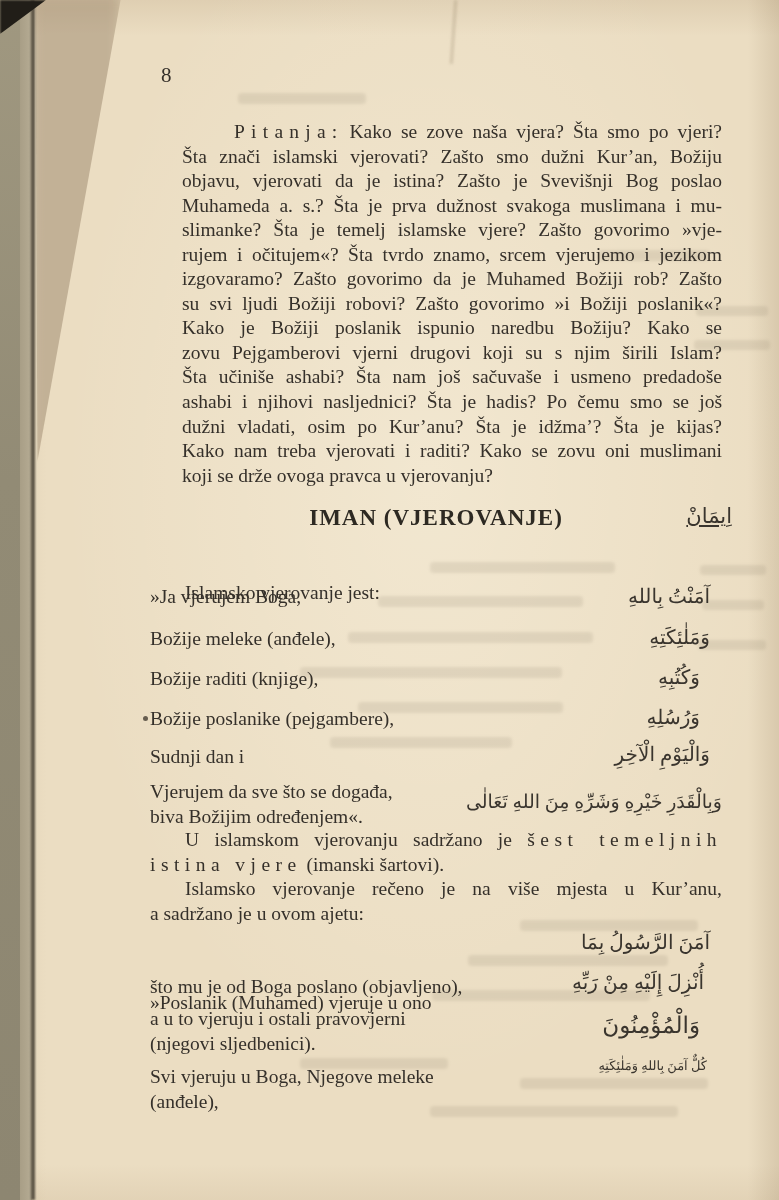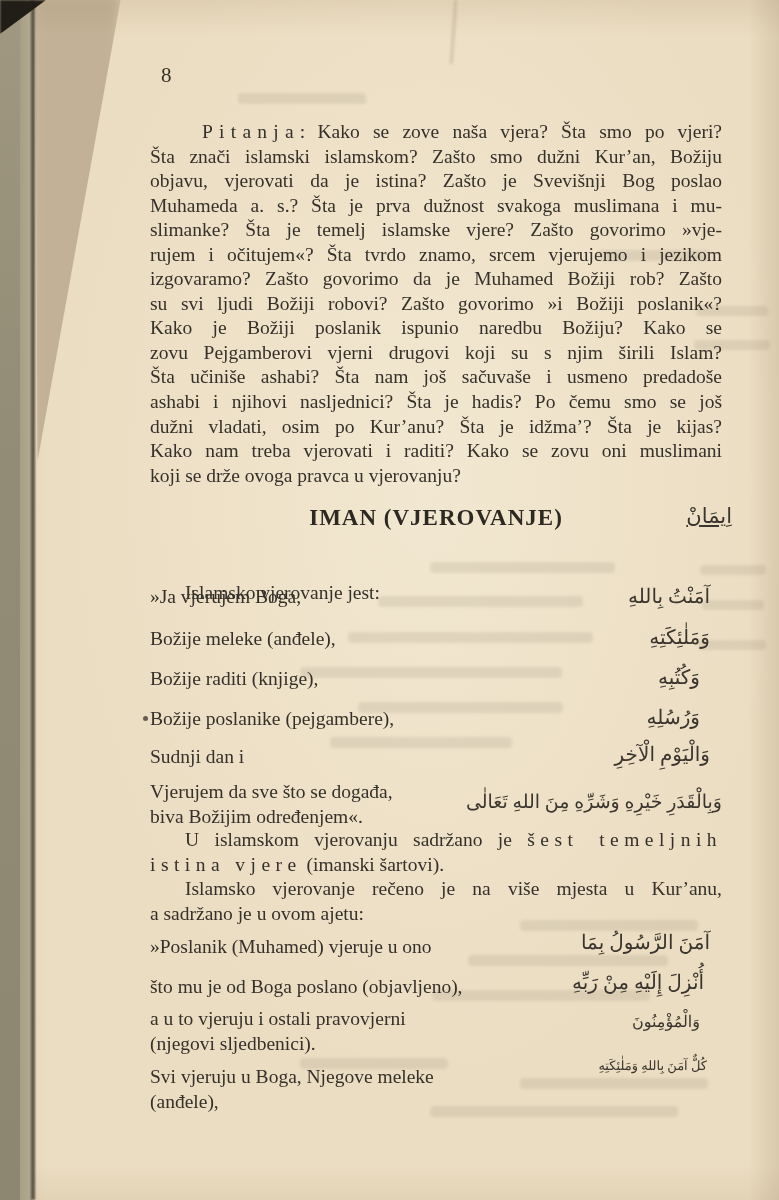--- a/index.html
+++ b/index.html
@@ -28,21 +28,21 @@
   .top-crease{position:absolute;left:452px;top:0;width:3px;height:64px;
     background:rgba(110,92,62,0.22);filter:blur(1.5px);transform:rotate(4deg);}
   .ink-speck{position:absolute;border-radius:50%;background:rgba(58,50,40,0.75);}
   .bleed{position:absolute;background:#6b5f4c;opacity:0.12;filter:blur(1.6px);
     border-radius:4px;}
   
   .pagenum{position:absolute;left:161px;top:63px;font-size:21px;}
   .col{position:absolute;left:150px;width:572px;}
   .questions{top:121px;font-size:19.5px;}
   .jl{height:24.55px;overflow:hidden;text-align:justify;text-align-last:justify;
-    white-space:normal;}
+    white-space:normal;margin-left:32px;}
   .jl.last{text-align-last:left;}
   .jl.first{padding-left:52px;}
   .spaced{letter-spacing:0.32em;margin-right:6px;}
   .heading{top:505px;text-align:center;font-size:23px;font-weight:bold;
     letter-spacing:1px;color:#2d2922;}
   .heading-ar{position:absolute;right:47px;top:504px;font-family:"DejaVu Sans",sans-serif;
     font-size:21px;direction:rtl;color:#3a352e;text-decoration:underline;}
   .intro{top:548px;padding-left:35px;font-size:19.5px;margin-top:34px;}
   .bs{position:absolute;left:150px;font-size:19.5px;white-space:nowrap;}
   .bs2{line-height:24.8px;}
@@ -82,21 +82,21 @@
   <div class="bleed" style="left:468px;top:955px;width:200px;height:11px"></div>
   <div class="bleed" style="left:432px;top:990px;width:218px;height:11px"></div>
   <div class="bleed" style="left:300px;top:1058px;width:148px;height:11px"></div>
   <div class="bleed" style="left:520px;top:1078px;width:188px;height:11px"></div>
   <div class="bleed" style="left:430px;top:1106px;width:248px;height:11px"></div>
 
   <div class="pagenum">8</div>
 
   <div class="col questions">
     <div class="jl first"><span class="spaced">Pitanja:</span><span>Kako se zove naša vjera? Šta smo po vjeri?</span></div>
-    <div class="jl">Šta znači islamski islamskom? Zašto smo dužni Kur’an, Božiju</div>
+    <div class="jl">Šta znači islamski vjerovati? Zašto smo dužni Kur’an, Božiju</div>
     <div class="jl">objavu, vjerovati da je istina? Zašto je Svevišnji Bog poslao</div>
     <div class="jl">Muhameda a. s.? Šta je prva dužnost svakoga muslimana i mu-</div>
     <div class="jl">slimanke? Šta je temelj islamske vjere? Zašto govorimo »vje-</div>
     <div class="jl">rujem i očitujem«? Šta tvrdo znamo, srcem vjerujemo i jezikom</div>
     <div class="jl">izgovaramo? Zašto govorimo da je Muhamed Božiji rob? Zašto</div>
     <div class="jl">su svi ljudi Božiji robovi? Zašto govorimo »i Božiji poslanik«?</div>
     <div class="jl">Kako je Božiji poslanik ispunio naredbu Božiju? Kako se</div>
     <div class="jl">zovu Pejgamberovi vjerni drugovi koji su s njim širili Islam?</div>
     <div class="jl">Šta učiniše ashabi? Šta nam još sačuvaše i usmeno predadoše</div>
     <div class="jl">ashabi i njihovi nasljednici? Šta je hadis? Po čemu smo se još</div>
@@ -135,31 +135,31 @@
   <div class="col summary">
     <div class="sline1"><span>U islamskom vjerovanju sadržano je</span> <span class="wspaced">šest temeljnih</span></div>
     <div><span class="wspaced">istina vjere</span> <span>(imanski šartovi).</span></div>
   </div>
 
   <div class="col ayah-intro">
     <div class="sline1">Islamsko vjerovanje rečeno je na više mjesta u Kur’anu,</div>
     <div>a sadržano je u ovom ajetu:</div>
   </div>
 
-  <div class="bs" style="top:936px">»Poslanik (Muhamed) vjeruje u ono</div>
+  <div class="bs" style="top:992px">»Poslanik (Muhamed) vjeruje u ono</div>
   <div class="ar" style="top:930px;right:69px;font-size:20px">آمَنَ الرَّسُولُ بِمَا</div>
 
   <div class="bs" style="top:976px">što mu je od Boga poslano (objavljeno),</div>
   <div class="ar" style="top:970px;right:75px;font-size:20px">أُنْزِلَ إِلَيْهِ مِنْ رَبِّهِ</div>
 
   <div class="bs bs2" style="top:1007px">
     <div>a u to vjeruju i ostali pravovjerni</div>
     <div>(njegovi sljedbenici).</div>
   </div>
-  <div class="ar" style="top:1012px;right:79px;font-size:16px">وَالْمُؤْمِنُونَ</div>
+  <div class="ar" style="top:1012px;right:79px;font-size:23px">وَالْمُؤْمِنُونَ</div>
 
   <div class="bs bs2" style="top:1065px">
     <div>Svi vjeruju u Boga, Njegove meleke</div>
     <div>(anđele),</div>
   </div>
   <div class="ar" style="top:1058px;right:72px;font-size:13px">كُلٌّ آمَنَ بِاللهِ وَمَلٰئِكَتِهِ</div>
 
 </div>
 
 </body></html>

